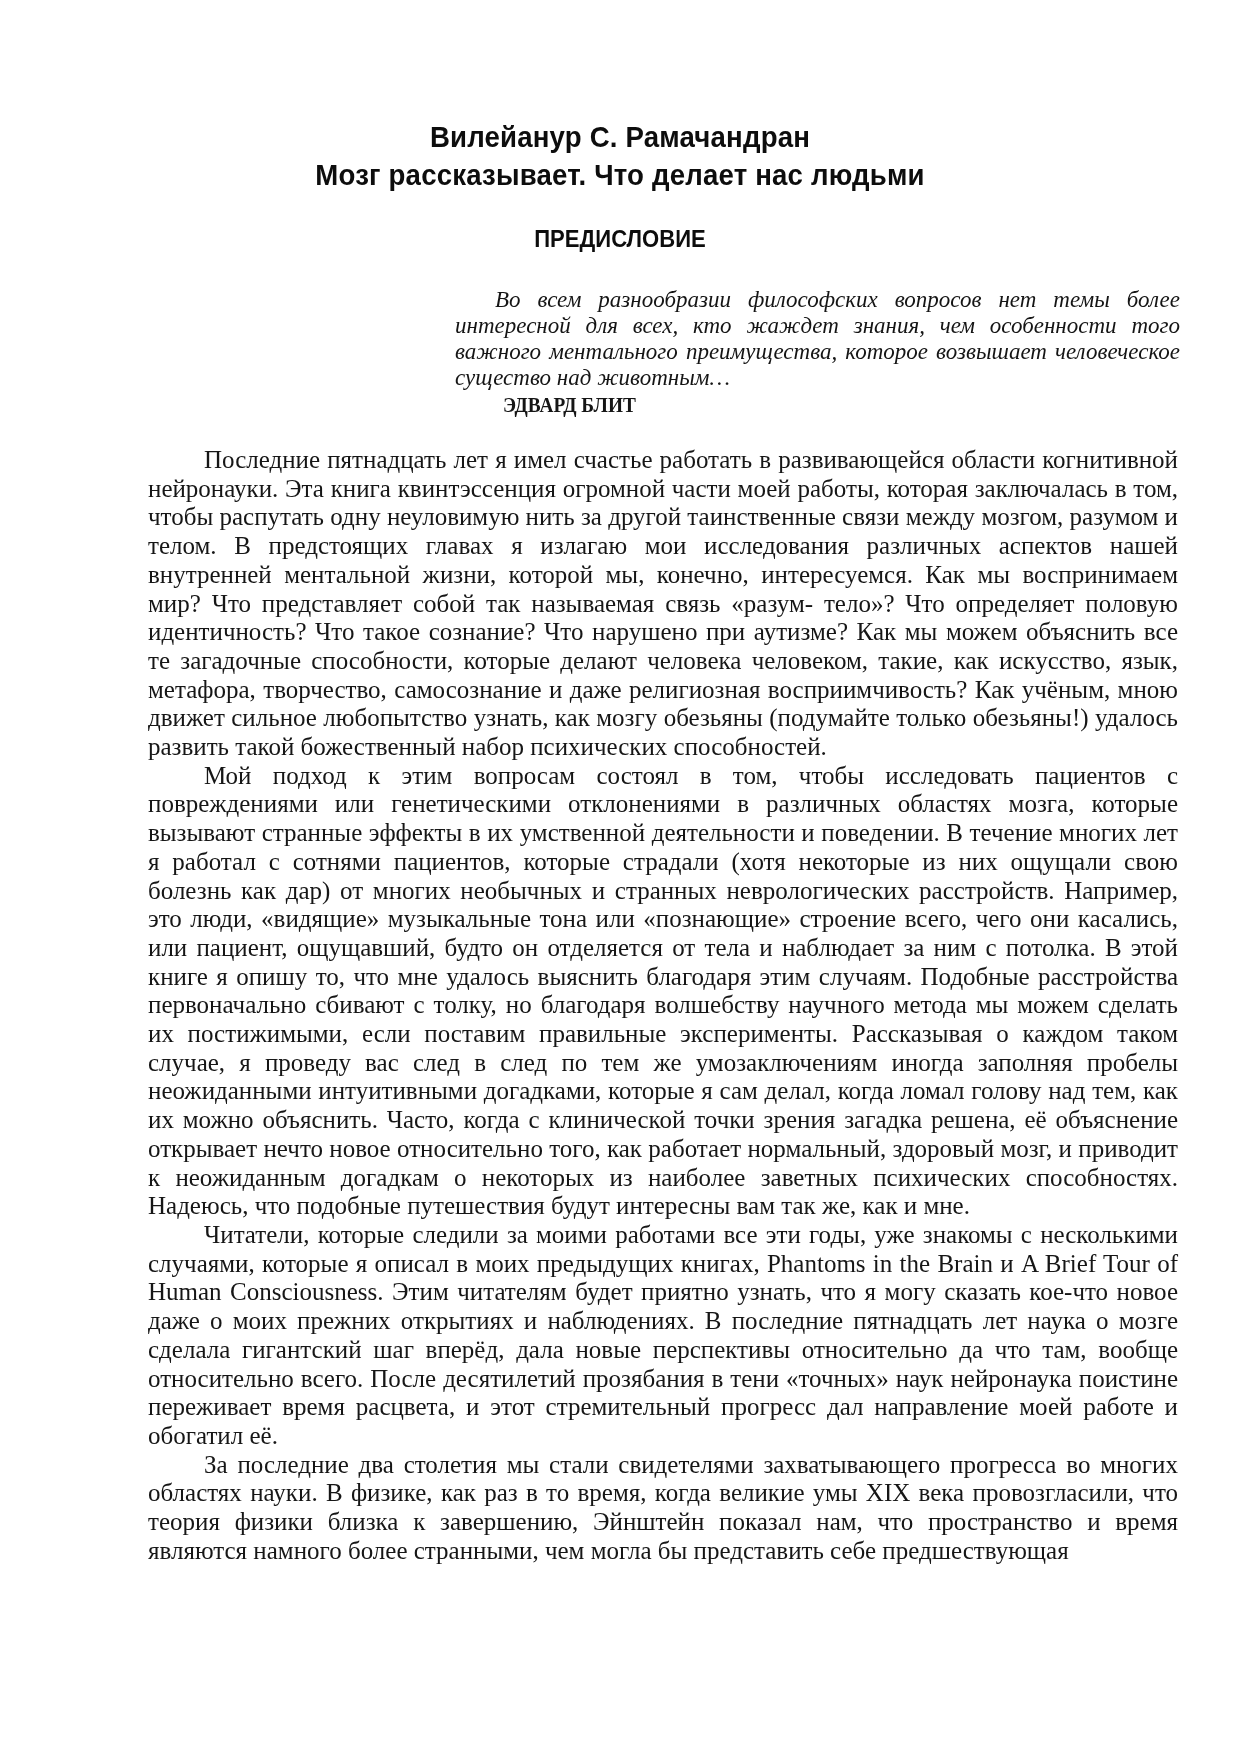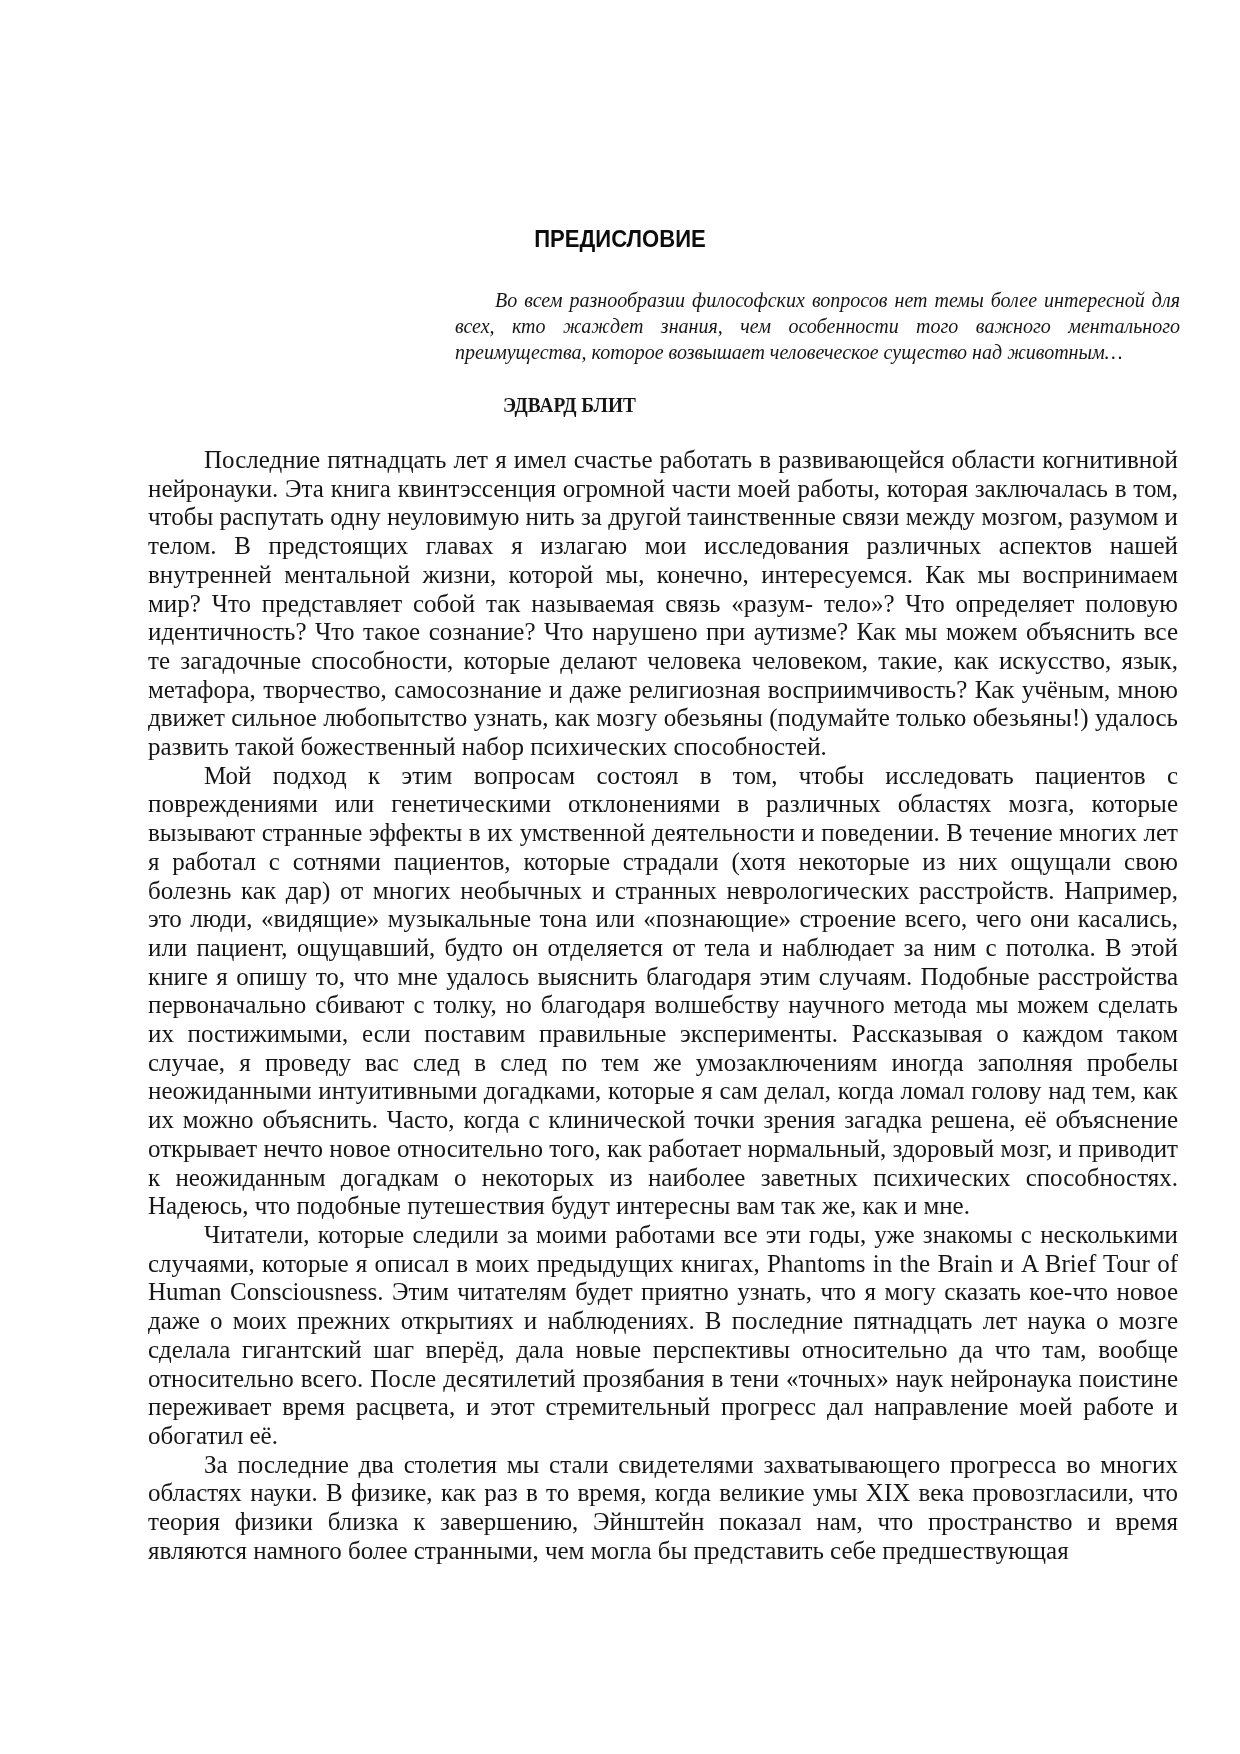--- a/index.html
+++ b/index.html
@@ -59,21 +59,21 @@
       transform: scaleX(0.92);
       transform-origin: center;
     }
     .epigraph {
       position: absolute;
       left: 455px;
       top: 287px;
       width: 725px;
       font-family: "Liberation Serif", serif;
       font-style: italic;
-      font-size: 20px;
+      font-size: 23px;
       line-height: 26px;
       text-align: justify;
       text-indent: 40px;
       color: #151515;
     }
     .epigraph-author {
       position: absolute;
       left: 503px;
       top: 392px;
       font-family: "Liberation Serif", serif;
@@ -99,20 +99,24 @@
       margin: 0;
       text-indent: 56px;
       text-align: justify;
     }
   </style>
 </head>
 <body>
 
 <div class="page">
 
+  <div class="title-block">
+    <div class="author">Вилейанур С. Рамачандран</div>
+    <div class="book-title">Мозг рассказывает. Что делает нас людьми</div>
+  </div>
 
   <div class="section-heading">ПРЕДИСЛОВИЕ</div>
 
   <div class="epigraph">Во всем разнообразии философских вопросов нет темы более интересной для всех, кто жаждет знания, чем особенности того важного ментального преимущества, которое возвышает человеческое существо над животным…</div>
   <div class="epigraph-author">ЭДВАРД БЛИТ</div>
 
   <div class="body-text">
     <p>Последние пятнадцать лет я имел счастье работать в развивающейся области когнитивной нейронауки. Эта книга квинтэссенция огромной части моей работы, которая заключалась в том, чтобы распутать одну неуловимую нить за другой таинственные связи между мозгом, разумом и телом. В предстоящих главах я излагаю мои исследования различных аспектов нашей внутренней ментальной жизни, которой мы, конечно, интересуемся. Как мы воспринимаем мир? Что представляет собой так называемая связь «разум- тело»? Что определяет половую идентичность? Что такое сознание? Что нарушено при аутизме? Как мы можем объяснить все те загадочные способности, которые делают человека человеком, такие, как искусство, язык, метафора, творчество, самосознание и даже религиозная восприимчивость? Как учёным, мною движет сильное любопытство узнать, как мозгу обезьяны (подумайте только обезьяны!) удалось развить такой божественный набор психических способностей.</p>
     <p>Мой подход к этим вопросам состоял в том, чтобы исследовать пациентов с повреждениями или генетическими отклонениями в различных областях мозга, которые вызывают странные эффекты в их умственной деятельности и поведении. В течение многих лет я работал с сотнями пациентов, которые страдали (хотя некоторые из них ощущали свою болезнь как дар) от многих необычных и странных неврологических расстройств. Например, это люди, «видящие» музыкальные тона или «познающие» строение всего, чего они касались, или пациент, ощущавший, будто он отделяется от тела и наблюдает за ним с потолка. В этой книге я опишу то, что мне удалось выяснить благодаря этим случаям. Подобные расстройства первоначально сбивают с толку, но благодаря волшебству научного метода мы можем сделать их постижимыми, если поставим правильные эксперименты. Рассказывая о каждом таком случае, я проведу вас след в след по тем же умозаключениям иногда заполняя пробелы неожиданными интуитивными догадками, которые я сам делал, когда ломал голову над тем, как их можно объяснить. Часто, когда с клинической точки зрения загадка решена, её объяснение открывает нечто новое относительно того, как работает нормальный, здоровый мозг, и приводит к неожиданным догадкам о некоторых из наиболее заветных психических способностях. Надеюсь, что подобные путешествия будут интересны вам так же, как и мне.</p>
     <p>Читатели, которые следили за моими работами все эти годы, уже знакомы с несколькими случаями, которые я описал в моих предыдущих книгах, Phantoms in the Brain и A Brief Tour of Human Consciousness. Этим читателям будет приятно узнать, что я могу сказать кое-что новое даже о моих прежних открытиях и наблюдениях. В последние пятнадцать лет наука о мозге сделала гигантский шаг вперёд, дала новые перспективы относительно да что там, вообще относительно всего. После десятилетий прозябания в тени «точных» наук нейронаука поистине переживает время расцвета, и этот стремительный прогресс дал направление моей работе и обогатил её.</p>

